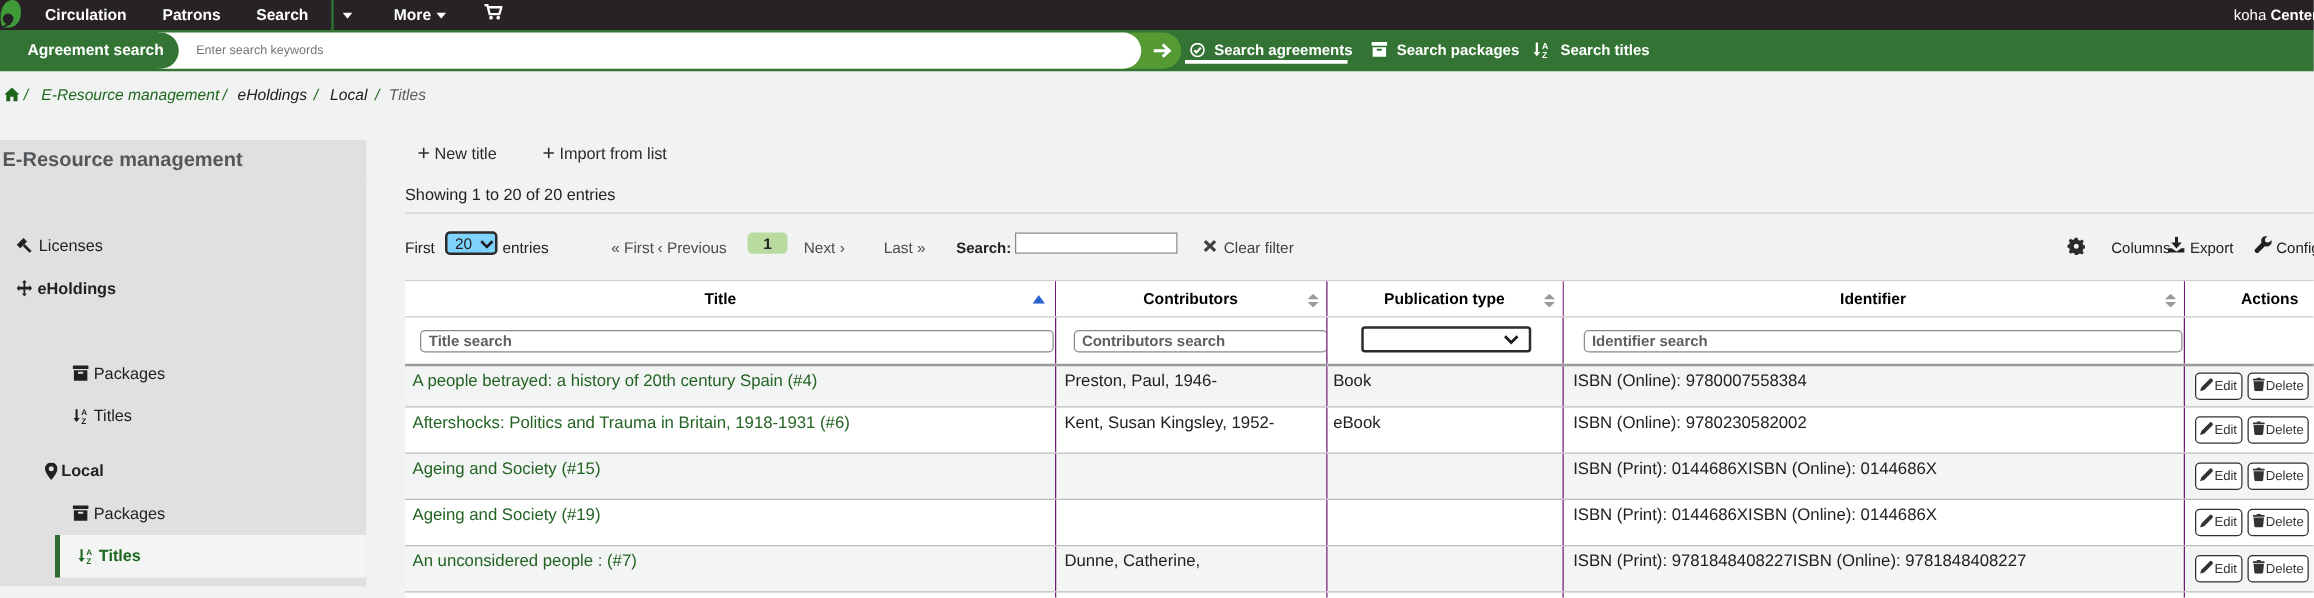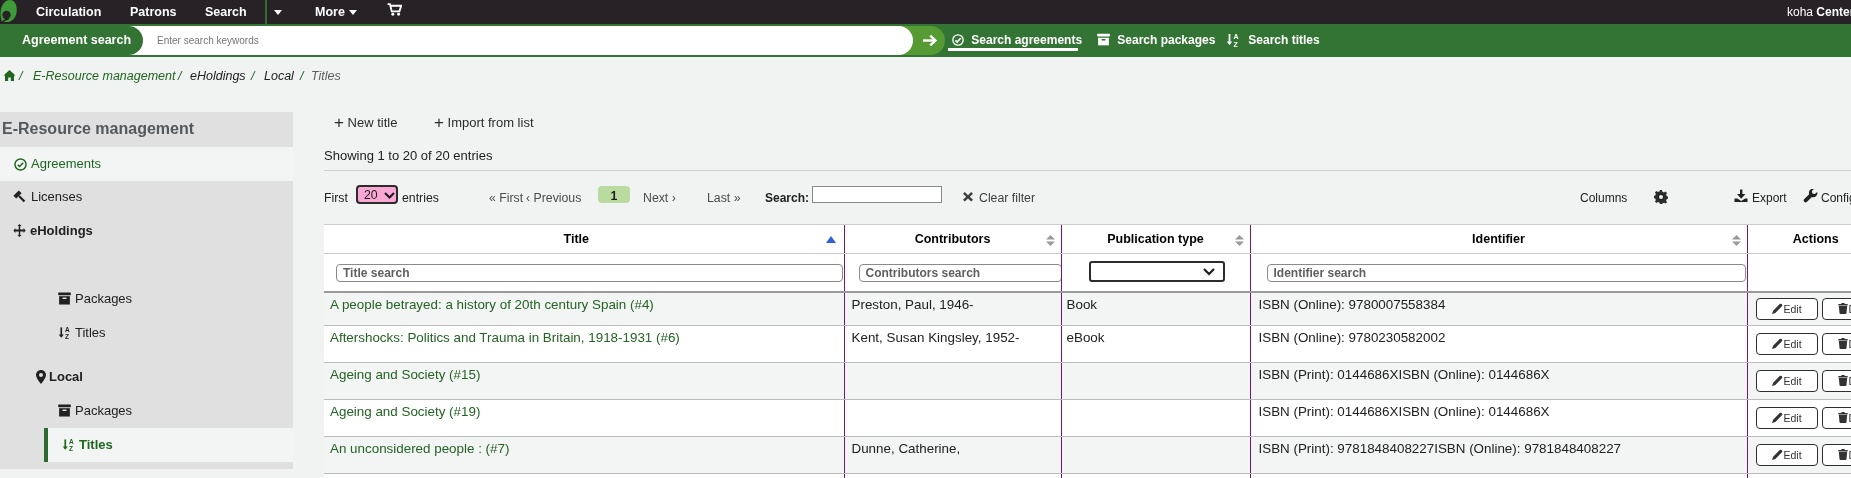--- a/index.html
+++ b/index.html
@@ -30,21 +30,21 @@
 #tablewrap { position:absolute; left:324px; top:224px; width:1527px; height:254px; overflow:hidden; }
 table { border-collapse:collapse; table-layout:fixed; width:1560px; background:#fff; }
 col.c1{width:520px;} col.c2{width:217px;} col.c3{width:189px;} col.c4{width:497px;} col.c5{width:137px;}
 thead th { height:29px; border-top:1px solid #cccccc; border-bottom:1px solid #cccccc; font-size:12.5px; font-weight:bold; text-align:center; position:relative; background:#fff; }
 thead th + th, tr.filter td + td, tbody td + td { border-left:1px solid #701a75; }
 tr.filter td { height:38px; background:#fff; border-bottom:2px solid #9a9a9a; vertical-align:top; padding-top:10px; }
 .finput { display:block; height:18px; border:1px solid #8a8a8a; border-radius:4px; background:#fff; font-size:12px; font-weight:bold; color:#5f5f5f; line-height:16px; padding-left:6px; }
 tbody td { height:37px; font-size:13.4px; color:#212121; padding:4px 0 0 6px; border-bottom:1px solid #bcbcbc; vertical-align:top; white-space:nowrap; overflow:hidden; }
 tbody tr.odd td { background:#f3f4f4; }
 tbody tr.even td { background:#ffffff; }
-.btn { display:inline-block; height:22px; line-height:20px; border:1px solid #2f2f2f; border-radius:4px; background:#fff; font-size:10.5px; color:#333; padding:0 15px; vertical-align:middle; }
+.btn { display:inline-block; height:22px; line-height:20px; border:1px solid #2f2f2f; border-radius:4px; background:#fff; font-size:10.5px; color:#333; padding:0 3px; vertical-align:middle; }
 .btn svg { vertical-align:-1px; margin-right:1px; }
 .sorticons { position:absolute; right:6px; top:10px; }
 tbody td:nth-child(2){padding-left:7px;}
 tbody td:nth-child(3){padding-left:5px;}
 tbody td:nth-child(4){padding-left:8px;}
 tbody td:nth-child(5){padding-left:8px; vertical-align:middle; padding-top:0;}
 thead th:first-child{padding-right:15px;}
 tr.r1 td{height:34px;}
 </style>
 </head>
@@ -117,27 +117,20 @@
   <span style="left:178px;color:#1f661f;">/</span>
   <span style="left:190px;color:#212121;">eHoldings</span>
   <span style="left:251px;color:#1f661f;">/</span>
   <span style="left:264px;color:#212121;">Local</span>
   <span style="left:300px;color:#1f661f;">/</span>
   <span style="left:311px;color:#5e5e5e;">Titles</span>
 </div>
 
 <div id="sidebar-h">E-Resource management</div>
 <div id="sidebar">
-  <div class="sitem" style="top:1px;background:#f3f4f4;color:#1f661f;">
-    <svg class="abs" style="left:14px;top:11px;" width="13" height="13" viewBox="0 0 16 16">
-        <circle cx="8" cy="8" r="6.8" stroke="#1f661f" stroke-width="1.8" fill="none"></circle>
-        <path d="M4.6 8.3l2.2 2.2 4.6-4.8" stroke="#1f661f" stroke-width="1.8" fill="none"></path>
-      </svg>
-    <span class="abs" style="left:31px;">Agreements</span>
-  </div>
   <div class="sitem" style="top:34px;padding-left:16px;">
     <svg class="abs" style="left:13px;top:10px;" width="14" height="14" viewBox="0 0 14 14">
         <g fill="#212121">
           <path d="M8.6 3.22 L5.78 0.4 L0.4 5.78 L3.22 8.6 Z"></path>
           <path d="M6.78 5.22 L12.28 10.72 L10.72 12.28 L5.22 6.78 Z"></path>
         </g>
       </svg>
     <span class="abs" style="left:31px;">Licenses</span>
   </div>
   <div class="sitem" style="top:68px;font-weight:bold;">
@@ -188,21 +181,21 @@
   </div>
 </div>
 
 <span class="abs" style="left:334px;top:112px;height:22px;line-height:22px;font-size:13px;color:#2b2b2b;"><span style="font-size:17px;font-weight:normal;vertical-align:-1px;">+</span> New title</span>
 <span class="abs" style="left:434px;top:112px;height:22px;line-height:22px;font-size:13px;color:#2b2b2b;"><span style="font-size:17px;font-weight:normal;vertical-align:-1px;">+</span> Import from list</span>
 
 <span class="abs" style="left:324px;top:148px;font-size:13px;color:#212121;">Showing 1 to 20 of 20 entries</span>
 <div class="abs" style="left:324px;top:170px;width:1527px;height:1px;background:#cfcfcf;"></div>
 
 <span class="abs t12" style="left:324px;top:191px;">First</span>
-<div class="abs" style="left:356px;top:185px;width:42px;height:19px;border:2px solid #2b2b2b;border-radius:4px;background:#f9a8d4;">
+<div class="abs" style="left:356px;top:185px;width:42px;height:19px;border:2px solid #2b2b2b;border-radius:4px;background:#7dd3fc;">
   <span class="abs t12" style="left:6px;top:1px;">20</span>
   <svg class="abs" style="left:26px;top:5px;" width="11" height="7" viewBox="0 0 11 7">
       <path d="M1 1l4.5 4.5L10 1" stroke="#1b1b1b" stroke-width="2" fill="none"></path>
     </svg>
 </div>
 <span class="abs t12" style="left:402px;top:191px;">entries</span>
 <span class="abs t12 gray" style="left:441px;top:191px;margin-left:48px;">« First</span>
 <span class="abs t12 gray" style="left:526px;top:191px;">‹ Previous</span>
 <div class="abs" style="left:598px;top:186px;width:32px;height:17px;background:#badb9f;border-radius:4px;text-align:center;"><span class="t12" style="font-weight:bold;line-height:17px;">1</span></div>
 <span class="abs t12 gray" style="left:643px;top:191px;">Next ›</span>
@@ -214,21 +207,21 @@
   </svg>
 <span class="abs t12" style="left:979px;top:191px;color:#3f3f3f;">Clear filter</span>
 
 <svg class="abs" style="left:1654px;top:190px;" width="14" height="14" viewBox="0 0 14 14">
     <g fill="#212121">
       <circle cx="7" cy="7" r="3"></circle>
       <path d="M6 0h2l.4 1.8 1.6.7L11.6 1.6 13 3l-.9 1.6.7 1.6L14.6 6.6v2l-1.8.4-.7 1.6.9 1.6-1.4 1.4-1.6-.9-1.6.7L8 14.6H6l-.4-1.8-1.6-.7-1.6.9L1 11.6l.9-1.6-.7-1.6L-.6 8V6l1.8-.4.7-1.6L1 2.4 2.4 1l1.6.9 1.6-.7z" fill-rule="evenodd" clip-rule="evenodd" opacity="0.95"></path>
       <circle cx="7" cy="7" r="2" fill="#f1f2f2"></circle>
     </g>
   </svg>
-<span class="abs" style="left:1580px;top:191px;font-size:12px;color:#212121;">Columns</span>
+<span class="abs" style="left:1689px;top:191px;font-size:12px;color:#212121;">Columns</span>
 <svg class="abs" style="left:1734px;top:189px;" width="14" height="15" viewBox="0 0 14 15">
     <g fill="#212121">
       <rect x="6" y="0.5" width="2.4" height="5.5"></rect>
       <path d="M3 5h8.4L7.2 9.8z"></path>
       <path d="M0.5 9.5l2.8 0 3.9 2.6 3.9-2.6 2.4 0 0 3.4-13 0z"></path>
     </g>
   </svg>
 <span class="abs" style="left:1752px;top:191px;font-size:12px;color:#212121;">Export</span>
 <svg class="abs" style="left:1803px;top:189px;" width="15" height="15" viewBox="0 0 15 15">
     <path d="M14.2 3.1a4 4 0 01-5.3 4.8L4 12.8a1.9 1.9 0 01-2.7-2.7L6.2 5.2A4 4 0 0111 -0.1L8.9 2l.4 2.6L11.9 5z" fill="#212121"></path>

